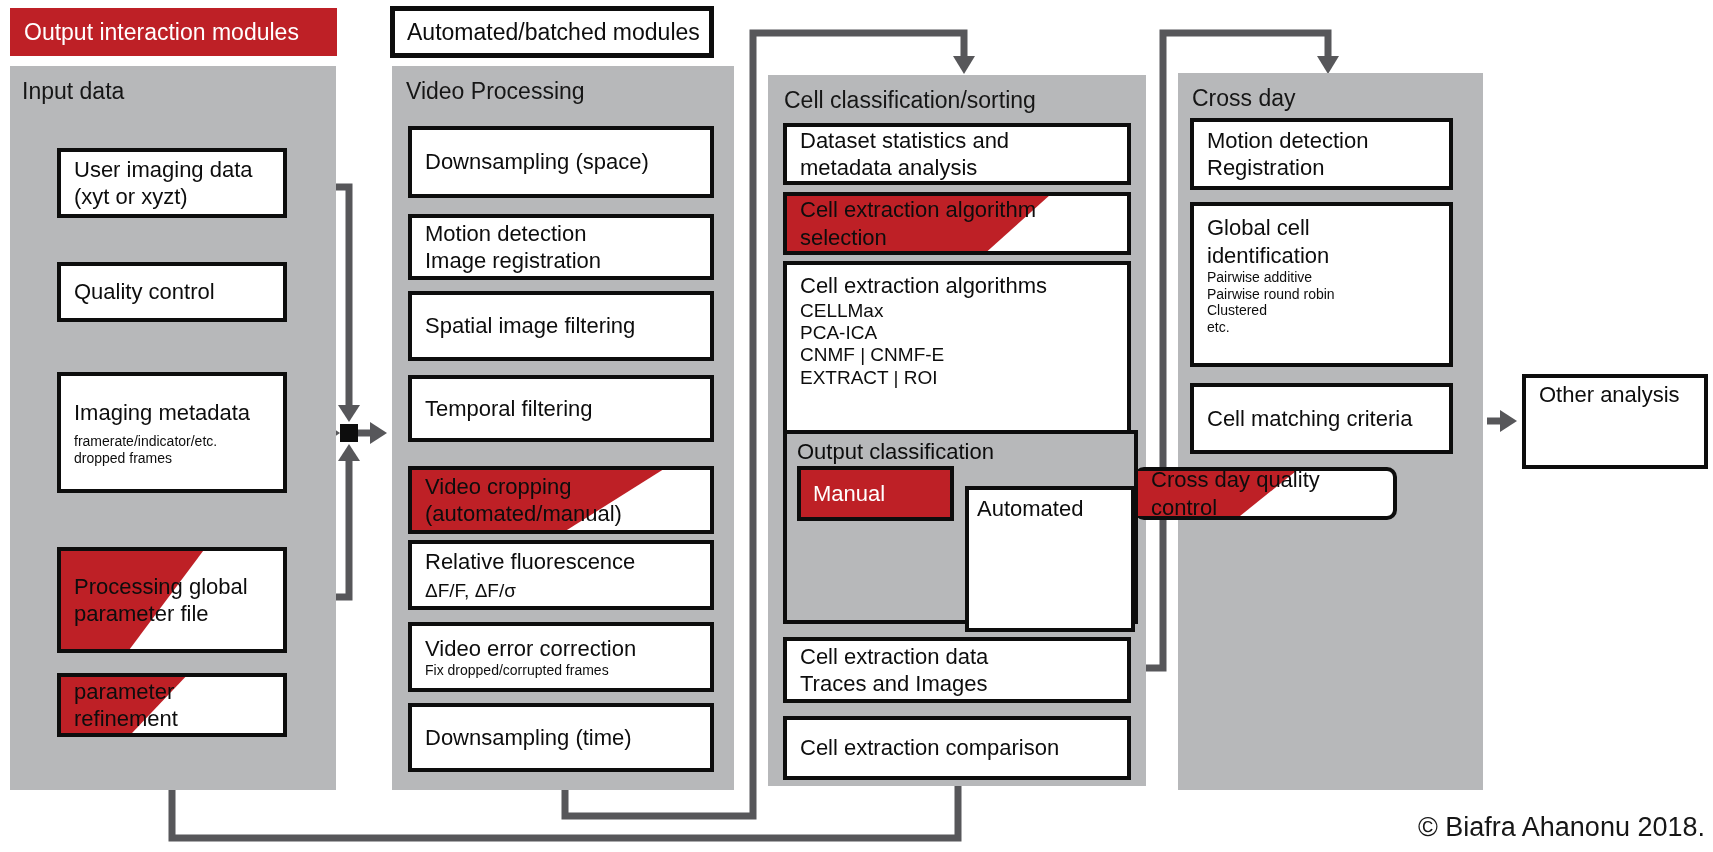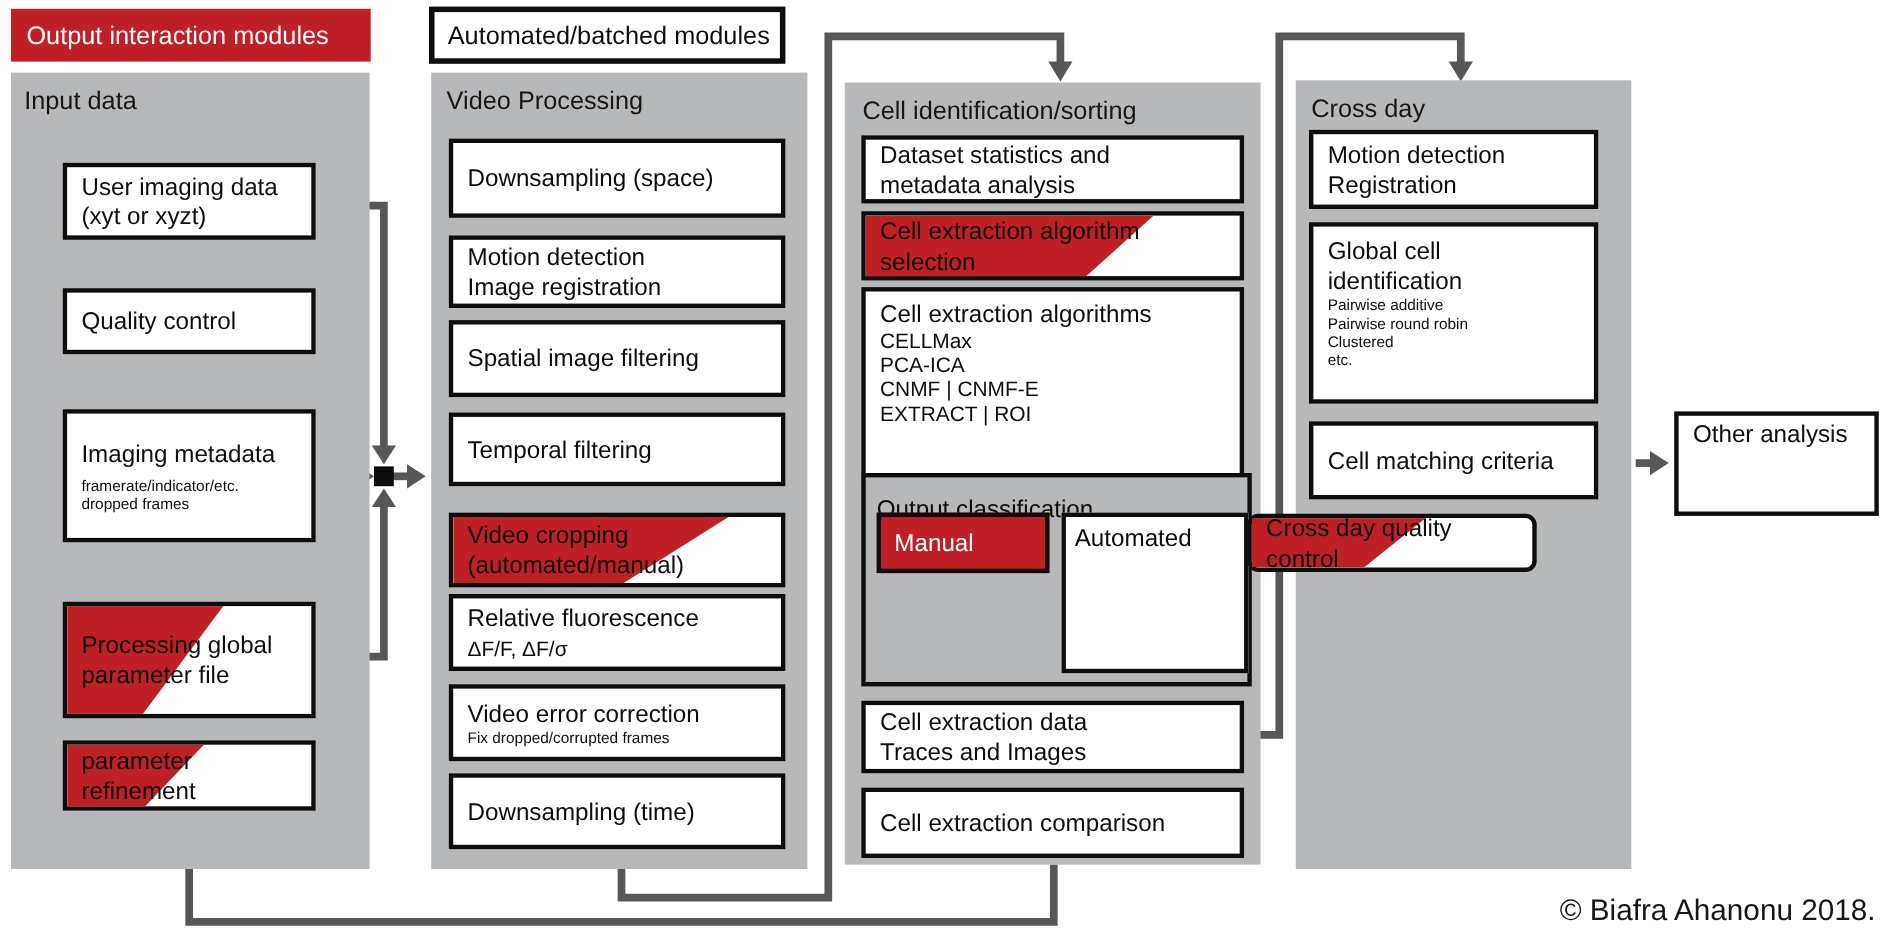--- a/index.html
+++ b/index.html
@@ -22,24 +22,24 @@
     position:absolute;background:var(--box_bg);border:4px solid var(--ink);box-sizing:border-box;
     display:flex;flex-direction:column;justify-content:center;
     padding:3px 8px 3px 13px;font-size:22px;line-height:1.25;
   }
   .box .t{position:relative;z-index:2;white-space:nowrap;}
   .box .s{position:relative;z-index:2;font-size:14px;line-height:1.18;white-space:nowrap;}
   .wedge{position:absolute;left:0;top:0;right:0;bottom:0;background:var(--red);z-index:1;}
   .subpanel{
     position:absolute;background:var(--panel);border:4px solid var(--ink);box-sizing:border-box;
   }
-  .subpanel .sp-label{position:absolute;left:10px;top:5px;font-size:22px;margin-top:11px;}
+  .subpanel .sp-label{position:absolute;left:10px;top:5px;font-size:22px;}
   .minibox{position:absolute;border:4px solid var(--ink);box-sizing:border-box;font-size:22px;padding:6px 8px;}
   .minibox.red{background:var(--red);color:#ffffff;display:flex;align-items:center;padding-left:12px;}
-  .minibox.white{background:var(--box_bg);color:var(--ink);}
+  .minibox.white{background:var(--box_bg);color:var(--ink);margin-top:20px;}
   .copyright{position:absolute;right:8px;top:812px;font-size:27px;color:#161616;white-space:nowrap;}
 </style>
 </head>
 <body>
 
 <div class="canvas">
 
   <svg class="wires" viewBox="0 0 1713 852" aria-hidden="true">
     <path d="M158 218 V244"></path>
     <polygon points="147,243 169,243 158,260"></polygon>
@@ -84,21 +84,21 @@
     <span>Automated/batched modules</span>
   </div>
 
   <div class="panel" style="left:10px;top:66px;width:326px;height:724px;"></div>
   <div class="panel" style="left:392px;top:66px;width:342px;height:724px;"></div>
   <div class="panel" style="left:768px;top:75px;width:378px;height:711px;"></div>
   <div class="panel" style="left:1178px;top:73px;width:305px;height:717px;"></div>
 
   <div class="panel-label" style="left:22px;top:78px;">Input data</div>
   <div class="panel-label" style="left:406px;top:78px;">Video Processing</div>
-  <div class="panel-label" style="left:784px;top:87px;">Cell identification/sorting</div>
+  <div class="panel-label" style="left:784px;top:87px;">Cell classification/sorting</div>
   <div class="panel-label" style="left:1192px;top:85px;">Cross day</div>
 
   <div class="box" style="left:57px;top:148px;width:230px;height:70px;">
     <span class="t">User imaging data</span>
     <span class="t">(xyt or xyzt)</span>
   </div>
   <div class="box" style="left:57px;top:262px;width:230px;height:60px;">
     <span class="t">Quality control</span>
   </div>
   <div class="box" style="left:57px;top:372px;width:230px;height:121px;">

